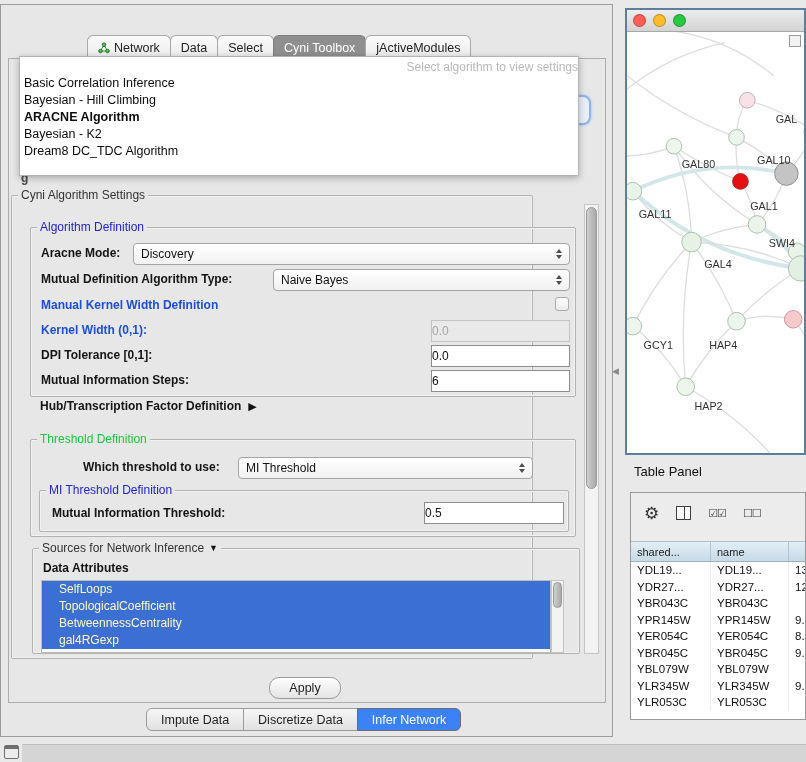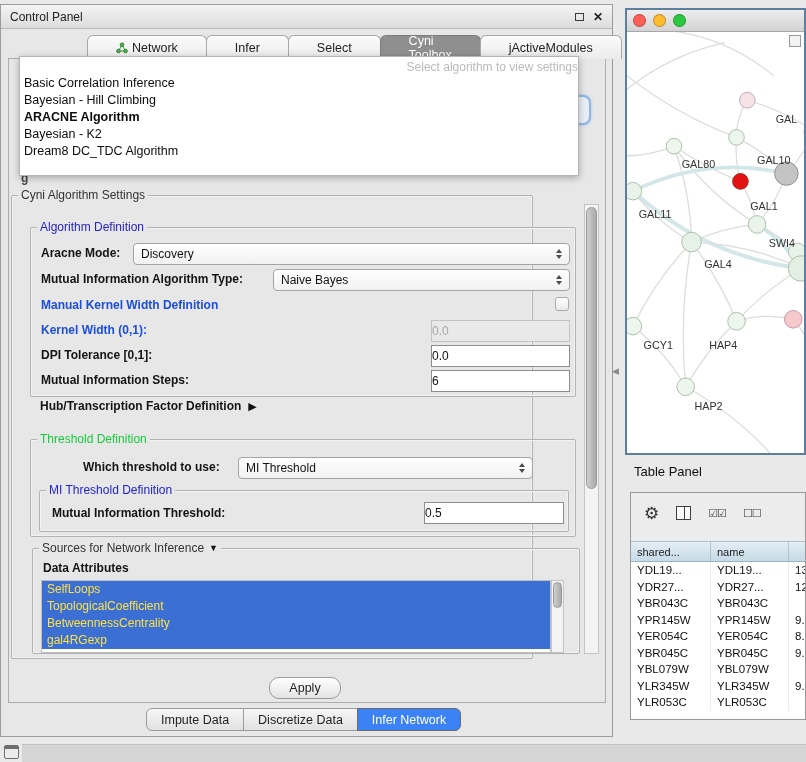--- a/index.html
+++ b/index.html
@@ -9,21 +9,21 @@
 
   
   .control-window{position:absolute;left:0;top:4px;width:613px;height:733px;background:#e7e7e7;border:1px solid #9c9c9c}
   .titlebar{position:absolute;left:0;top:0;right:0;height:24px;background:linear-gradient(#f4f4f4,#dcdcdc);border-bottom:1px solid #b8b8b8;display:flex;align-items:center;padding:0 9px}
   .titlebar .title{font-size:12px;color:#222}
   .tb-icons{margin-left:auto;display:flex;align-items:center;gap:9px}
   .float-icon{width:9px;height:8px;border:1.5px solid #3c3c3c;display:inline-block}
   .close-icon{font-size:12px;font-weight:bold;color:#222;line-height:1}
 
   .tabrow{position:absolute;left:86px;top:30px;height:24px;display:flex;align-items:flex-end;z-index:2}
-  .tab{display:flex;align-items:center;gap:4px;font-size:12.5px;color:#222;padding:0 28px;border:1px solid #a8a8a8;border-bottom:none;border-radius:6px 6px 0 0;background:linear-gradient(#fbfbfb,#ebebeb);margin-right:-1px;height:24px}
+  .tab{display:flex;align-items:center;gap:4px;font-size:12.5px;color:#222;padding:0 10px;border:1px solid #a8a8a8;border-bottom:none;border-radius:6px 6px 0 0;background:linear-gradient(#fbfbfb,#ebebeb);margin-right:-1px;height:24px}
   .tab.active{background:var(--active-tab-gray,#8f8f8f);color:#fff;border-color:#7c7c7c}
 
   .content-panel{position:absolute;left:7px;top:53px;width:598px;height:645px;border:1px solid #adadad;background:#e7e7e7}
 
   
   .popup{position:absolute;left:18px;top:51px;width:560px;height:120px;background:#fff;border:1px solid #b5b5b5;box-shadow:0 2px 7px rgba(0,0,0,.28);z-index:50;padding-top:2px}
   .popup-placeholder{font-size:12px;color:#b9b9b9;text-align:right;height:16px;line-height:16px}
   .popup-item{font-size:12.5px;color:#0c0c0c;height:17px;line-height:17px;padding-left:4px;white-space:nowrap}
   .popup-item.bold{font-weight:bold}
 
@@ -68,21 +68,21 @@
   
   #fs-thresh{left:18px;top:243px;width:546px;height:98px}
   #lbl-which{left:52px;top:20px}    #combo-which{left:207px;top:17px;width:295px}
   #fs-mith{left:8px;top:50px;width:530px;height:42px}
   #lbl-mith{left:12px;top:15px}     #fld-mith{left:384px;top:11px;width:140px}
 
   
   #src-box{left:20px;top:352px;width:548px;height:106px}
   #lbl-dataattr{left:10px;top:12px}
   #src-list{position:absolute;left:8px;top:31px;width:510px;height:73px;background:#fff;border:1px solid #bdbdbd;overflow:hidden}
-  .src-item{height:17px;line-height:17px;font-size:12px;color:#fde047;background:var(--sel-blue,#3b6fd4);padding-left:5px;white-space:nowrap}
+  .src-item{height:17px;line-height:17px;font-size:12px;color:#fef9c3;background:var(--sel-blue,#3b6fd4);padding-left:17px;white-space:nowrap}
   .vscroll{position:absolute;background:#f3f3f3;border:1px solid #c5c5c5}
   .vscroll .thumb{position:absolute;left:1px;right:1px;border-radius:6px;background:linear-gradient(90deg,#cfcfcf,#a9a9a9);border:1px solid #989898}
   #src-scroll{left:518px;top:31px;width:13px;height:73px}
   #settings-scroll{left:572px;top:8px;width:15px;height:450px}
 
   #apply{position:absolute;left:260px;top:618px;width:72px;height:22px;border:1px solid #9b9b9b;border-radius:10px;background:linear-gradient(#ffffff,#e3e3e3);font-size:12.5px;color:#222;font-family:inherit}
 
   .bottom-tabs{position:absolute;left:146px;top:703px;height:23px;display:flex}
   .btab{font-size:12.5px;color:#222;background:linear-gradient(#f6f6f6,#e1e1e1);border:1px solid #9b9b9b;margin-left:-1px;padding:0 14px;height:23px;display:flex;align-items:center}
   .btab:first-child{border-radius:6px 0 0 6px}
@@ -119,40 +119,33 @@
   .bottom-bar{position:absolute;left:22px;top:744px;width:784px;height:18px;background:#d5d5d5;border-top:1px solid #c0c0c0}
   .panel-toggle-icon{position:absolute;left:4px;top:745px;width:15px;height:14px;border:1.5px solid #6e6e6e;border-radius:2px;background:#ececec}
   .panel-toggle-icon:before{content:"";position:absolute;left:0;right:0;top:0;height:3px;background:#6e6e6e}
 </style>
 </head>
 <body>
 
 <div id="root">
 
   <div class="control-window">
-    <div class="titlebar">
-      <span class="title">Control Panel</span>
-      <span class="tb-icons">
-        <span class="float-icon"></span>
-        <span class="close-icon">✕</span>
-      </span>
-    </div>
 
     <div class="tabrow" id="top-tabs">
         <div class="tab">
           <svg width="12" height="12" viewBox="0 0 12 12">
             <path d="M2.5 9 L6 3 L9.5 9 Z" fill="none" stroke="#3a9a3a"></path>
             <circle cx="2.5" cy="9" r="1.8" fill="#57b657" stroke="#2e7d2e"></circle>
             <circle cx="6" cy="2.8" r="1.8" fill="#57b657" stroke="#2e7d2e"></circle>
             <circle cx="9.5" cy="9" r="1.8" fill="#57b657" stroke="#2e7d2e"></circle>
           </svg>
           <span>Network</span>
         </div>
         <div class="tab">
-          <span>Infer</span>
+          <span>Data</span>
         </div>
         <div class="tab">
           <span>Select</span>
         </div>
         <div class="tab active">
           <span>Cyni Toolbox</span>
         </div>
         <div class="tab">
           <span>jActiveModules</span>
         </div>
@@ -170,21 +163,21 @@
 
           <span id="lbl-aracne" class="lbl">Aracne Mode:</span>
           <div id="combo-aracne" class="combo">
             <span>Discovery</span>
             <span class="arrows">
                 <i class="up"></i>
                 <i class="down"></i>
               </span>
           </div>
 
-          <span id="lbl-mitype" class="lbl">Mutual Information Algorithm Type:</span>
+          <span id="lbl-mitype" class="lbl">Mutual Definition Algorithm Type:</span>
           <div id="combo-mitype" class="combo">
             <span>Naive Bayes</span>
             <span class="arrows">
                 <i class="up"></i>
                 <i class="down"></i>
               </span>
           </div>
 
           <span id="lbl-manual" class="lbl disabled">Manual Kernel Width Definition</span>
           <span id="chk-manual" class="checkbox"></span>

